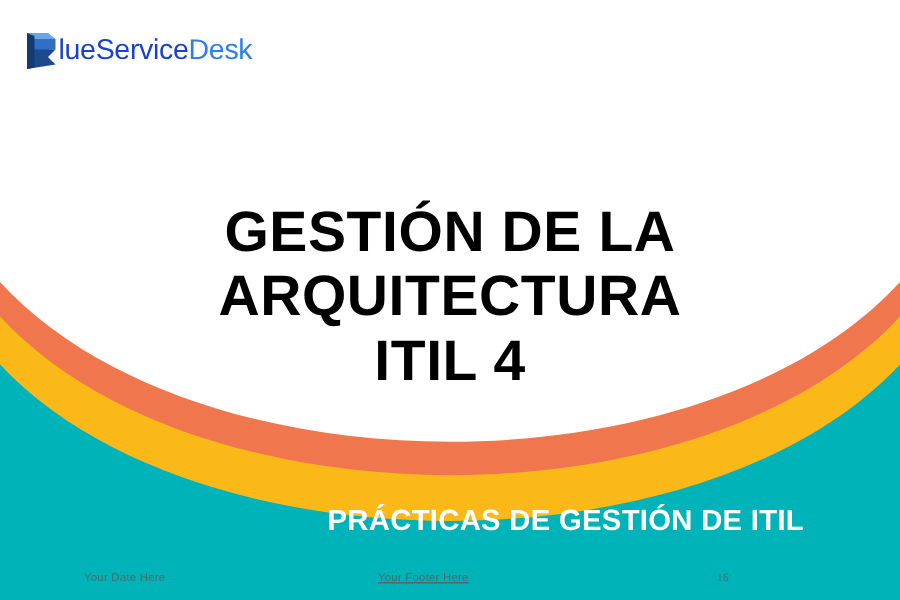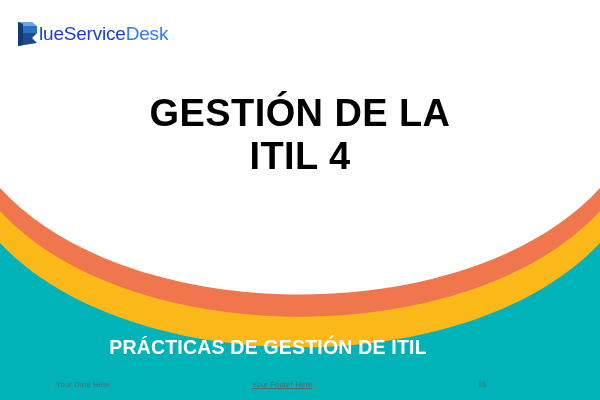--- a/index.html
+++ b/index.html
@@ -71,21 +71,21 @@
     line-height: 43px;
     letter-spacing: 0.4px;
   }
 
   
   #banner {
     position: absolute;
     left: 0;
     top: 336px;
     width: 536px;
-    text-align: center;
+    text-align: right;
     z-index: 22;
   }
   #banner-text {
     color: #ffffff;
     font-size: 19.5px;
     font-weight: bold;
     letter-spacing: 0.2px;
   }
 
   
@@ -125,22 +125,23 @@
   <div id="logo">
     <svg id="logo-mark" viewBox="0 0 20 26">
       <polygon points="0,1 14,1 19,5 6,7 0,5" fill="#68a6e2"></polygon>
       <polygon points="0,5 19,5 19,12 3,13 0,12" fill="#2f6fc4"></polygon>
       <polygon points="0,12 19,12 14,17 19,22 0,25" fill="#1b4a8f"></polygon>
       <polygon points="0,1 5,3 5,24 0,25" fill="#143a72"></polygon>
     </svg>
     <span id="logo-text"><span class="logo-word-primary" style="color: rgb(27, 63, 209);">lueService</span><span class="logo-word-secondary" style="color: rgb(47, 126, 240);">Desk</span></span>
   </div>
 
-  <div id="title-block" style="color: rgb(0, 0, 0);">
+  <div id="title-block" style="color: rgb(0, 0, 0); margin-top: 42px;">
     <span class="title-line">GESTIÓN DE LA</span>
+    <span class="title-line">ARQUITECTURA</span>
     <span class="title-line">ITIL 4</span>
   </div>
 
   <div id="banner">
     <span id="banner-text" style="color: rgb(255, 255, 255);">PRÁCTICAS DE GESTIÓN DE ITIL</span>
   </div>
 
   <div id="footer" style="color: rgb(75, 106, 108);">
     <span class="footer-cell" id="footer-date">Your Date Here</span>
     <span class="footer-cell" id="footer-note">Your Footer Here</span>

